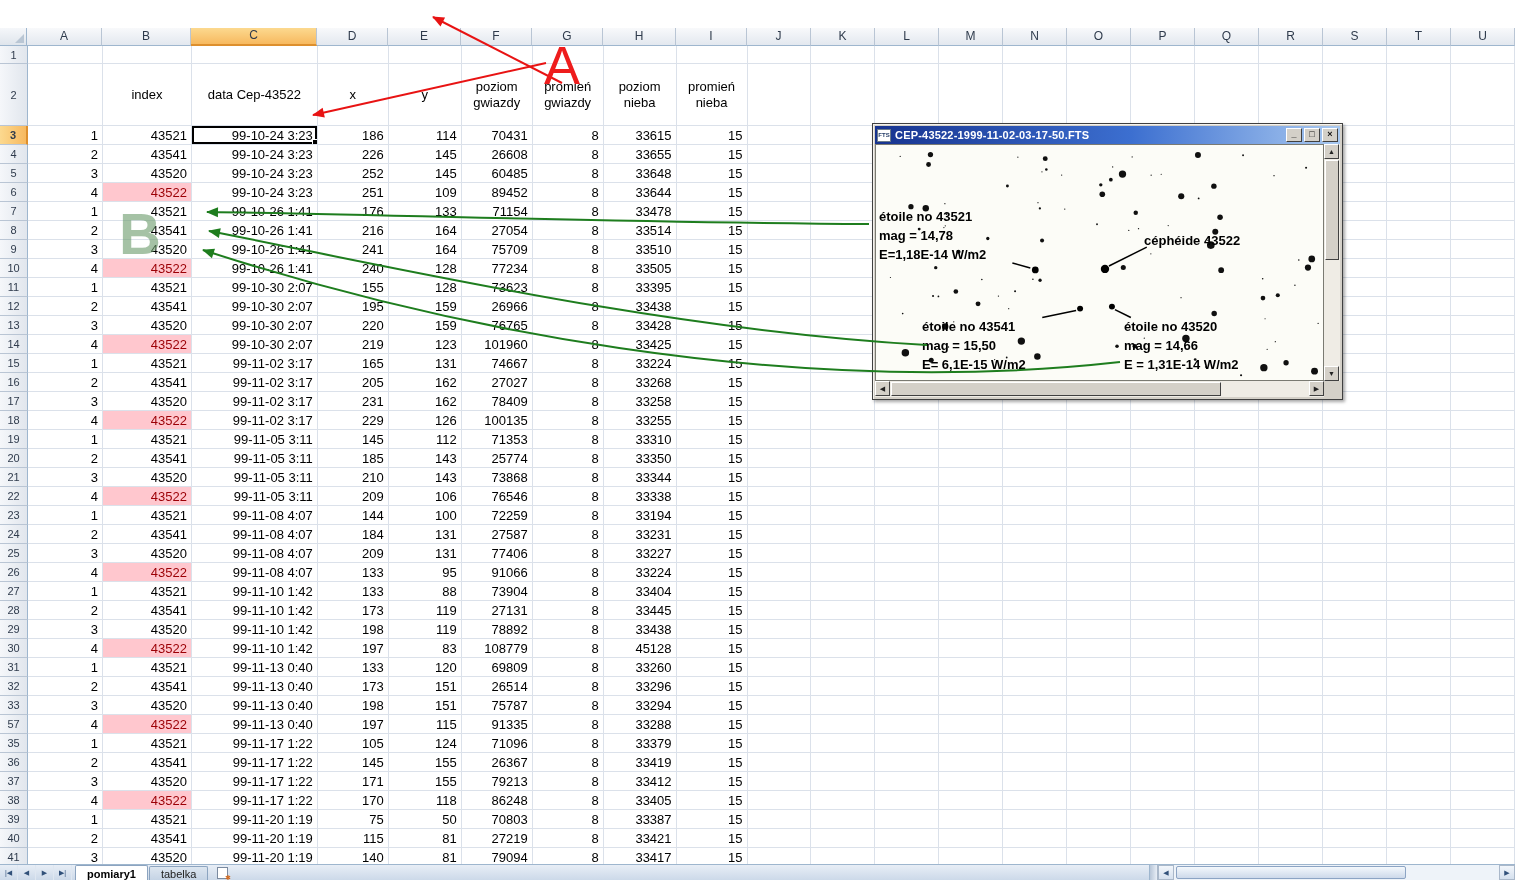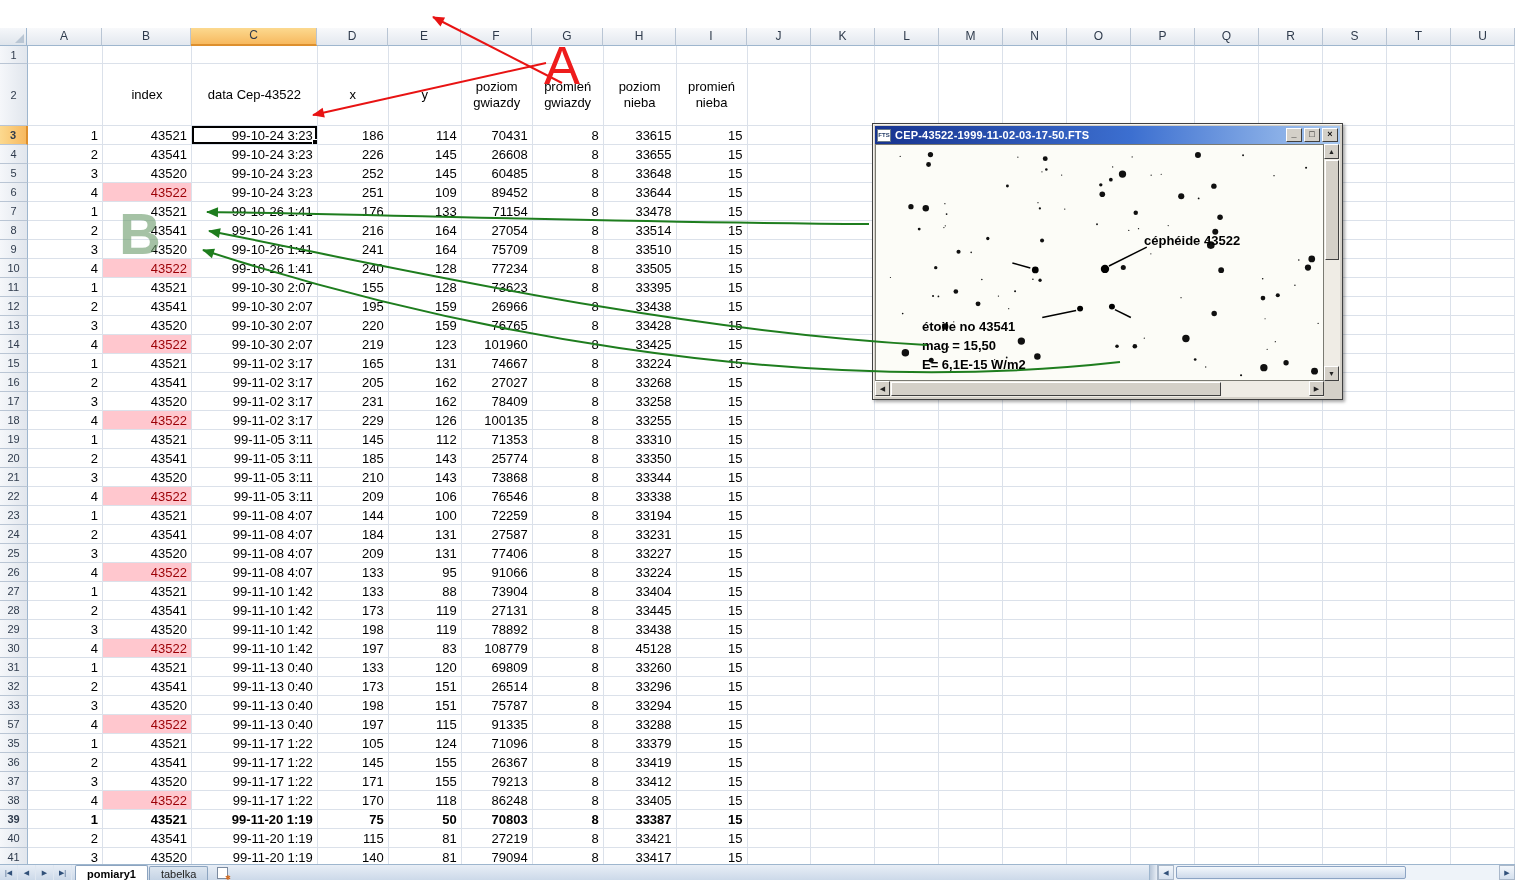--- a/index.html
+++ b/index.html
@@ -1047,21 +1047,21 @@
         <div class="cell" style="width: 64px;"></div>
         <div class="cell" style="width: 64px;"></div>
         <div class="cell" style="width: 64px;"></div>
         <div class="cell" style="width: 64px;"></div>
         <div class="cell" style="width: 64px;"></div>
         <div class="cell" style="width: 64px;"></div>
         <div class="cell" style="width: 64px;"></div>
         <div class="cell" style="width: 64px;"></div>
         <div class="cell" style="width: 64px;"></div>
       </div>
-      <div class="grid-row" style="height: 19px; font-weight: bold;">
+      <div class="grid-row" style="height: 19px;">
         <div class="row-h">39</div>
         <div class="cell num" style="width: 75px;">1</div>
         <div class="cell num" style="width: 89px;">43521</div>
         <div class="cell num" style="width: 126px;">99-11-20 1:19</div>
         <div class="cell num" style="width: 71px;">75</div>
         <div class="cell num" style="width: 73px;">50</div>
         <div class="cell num" style="width: 71px;">70803</div>
         <div class="cell num" style="width: 71px;">8</div>
         <div class="cell num" style="width: 73px;">33387</div>
         <div class="cell num" style="width: 71px;">15</div>
@@ -1239,24 +1239,30 @@
             <circle cx="70.9" cy="69.6" r="0.89" fill="#101010"></circle>
             <circle cx="160" cy="126" r="3.4" fill="#000"></circle>
             <circle cx="230" cy="125" r="4.2" fill="#000"></circle>
             <circle cx="205" cy="165" r="3" fill="#000"></circle>
             <circle cx="237" cy="163" r="3" fill="#000"></circle>
             <line x1="137" y1="119" x2="155" y2="124" stroke="#000" stroke-width="1.5"></line>
             <line x1="272" y1="103" x2="234" y2="122" stroke="#000" stroke-width="1.5"></line>
             <line x1="167" y1="174" x2="201" y2="167" stroke="#000" stroke-width="1.5"></line>
             <line x1="256" y1="174" x2="240" y2="166" stroke="#000" stroke-width="1.5"></line>
           </svg>
+        <div class="fts-label" style="left:3px;top:62px">étoile no 43521
+mag = 14,78
+E=1,18E-14 W/m2</div>
         <div class="fts-label" style="left:268px;top:86px">céphéide 43522</div>
         <div class="fts-label" style="left:46px;top:172px">étoile no 43541
 mag = 15,50
 E= 6,1E-15 W/m2</div>
+        <div class="fts-label" style="left:248px;top:172px">étoile no 43520
+mag = 14,66
+E = 1,31E-14 W/m2</div>
       </div>
       <div class="fts-vscroll">
         <div class="sb-btn">▲</div>
         <div class="v-thumb"></div>
         <div class="v-fill"></div>
         <div class="sb-btn">▼</div>
       </div>
       <div class="fts-hscroll">
         <div class="sb-btn">◀</div>
         <div class="h-thumb"></div>

